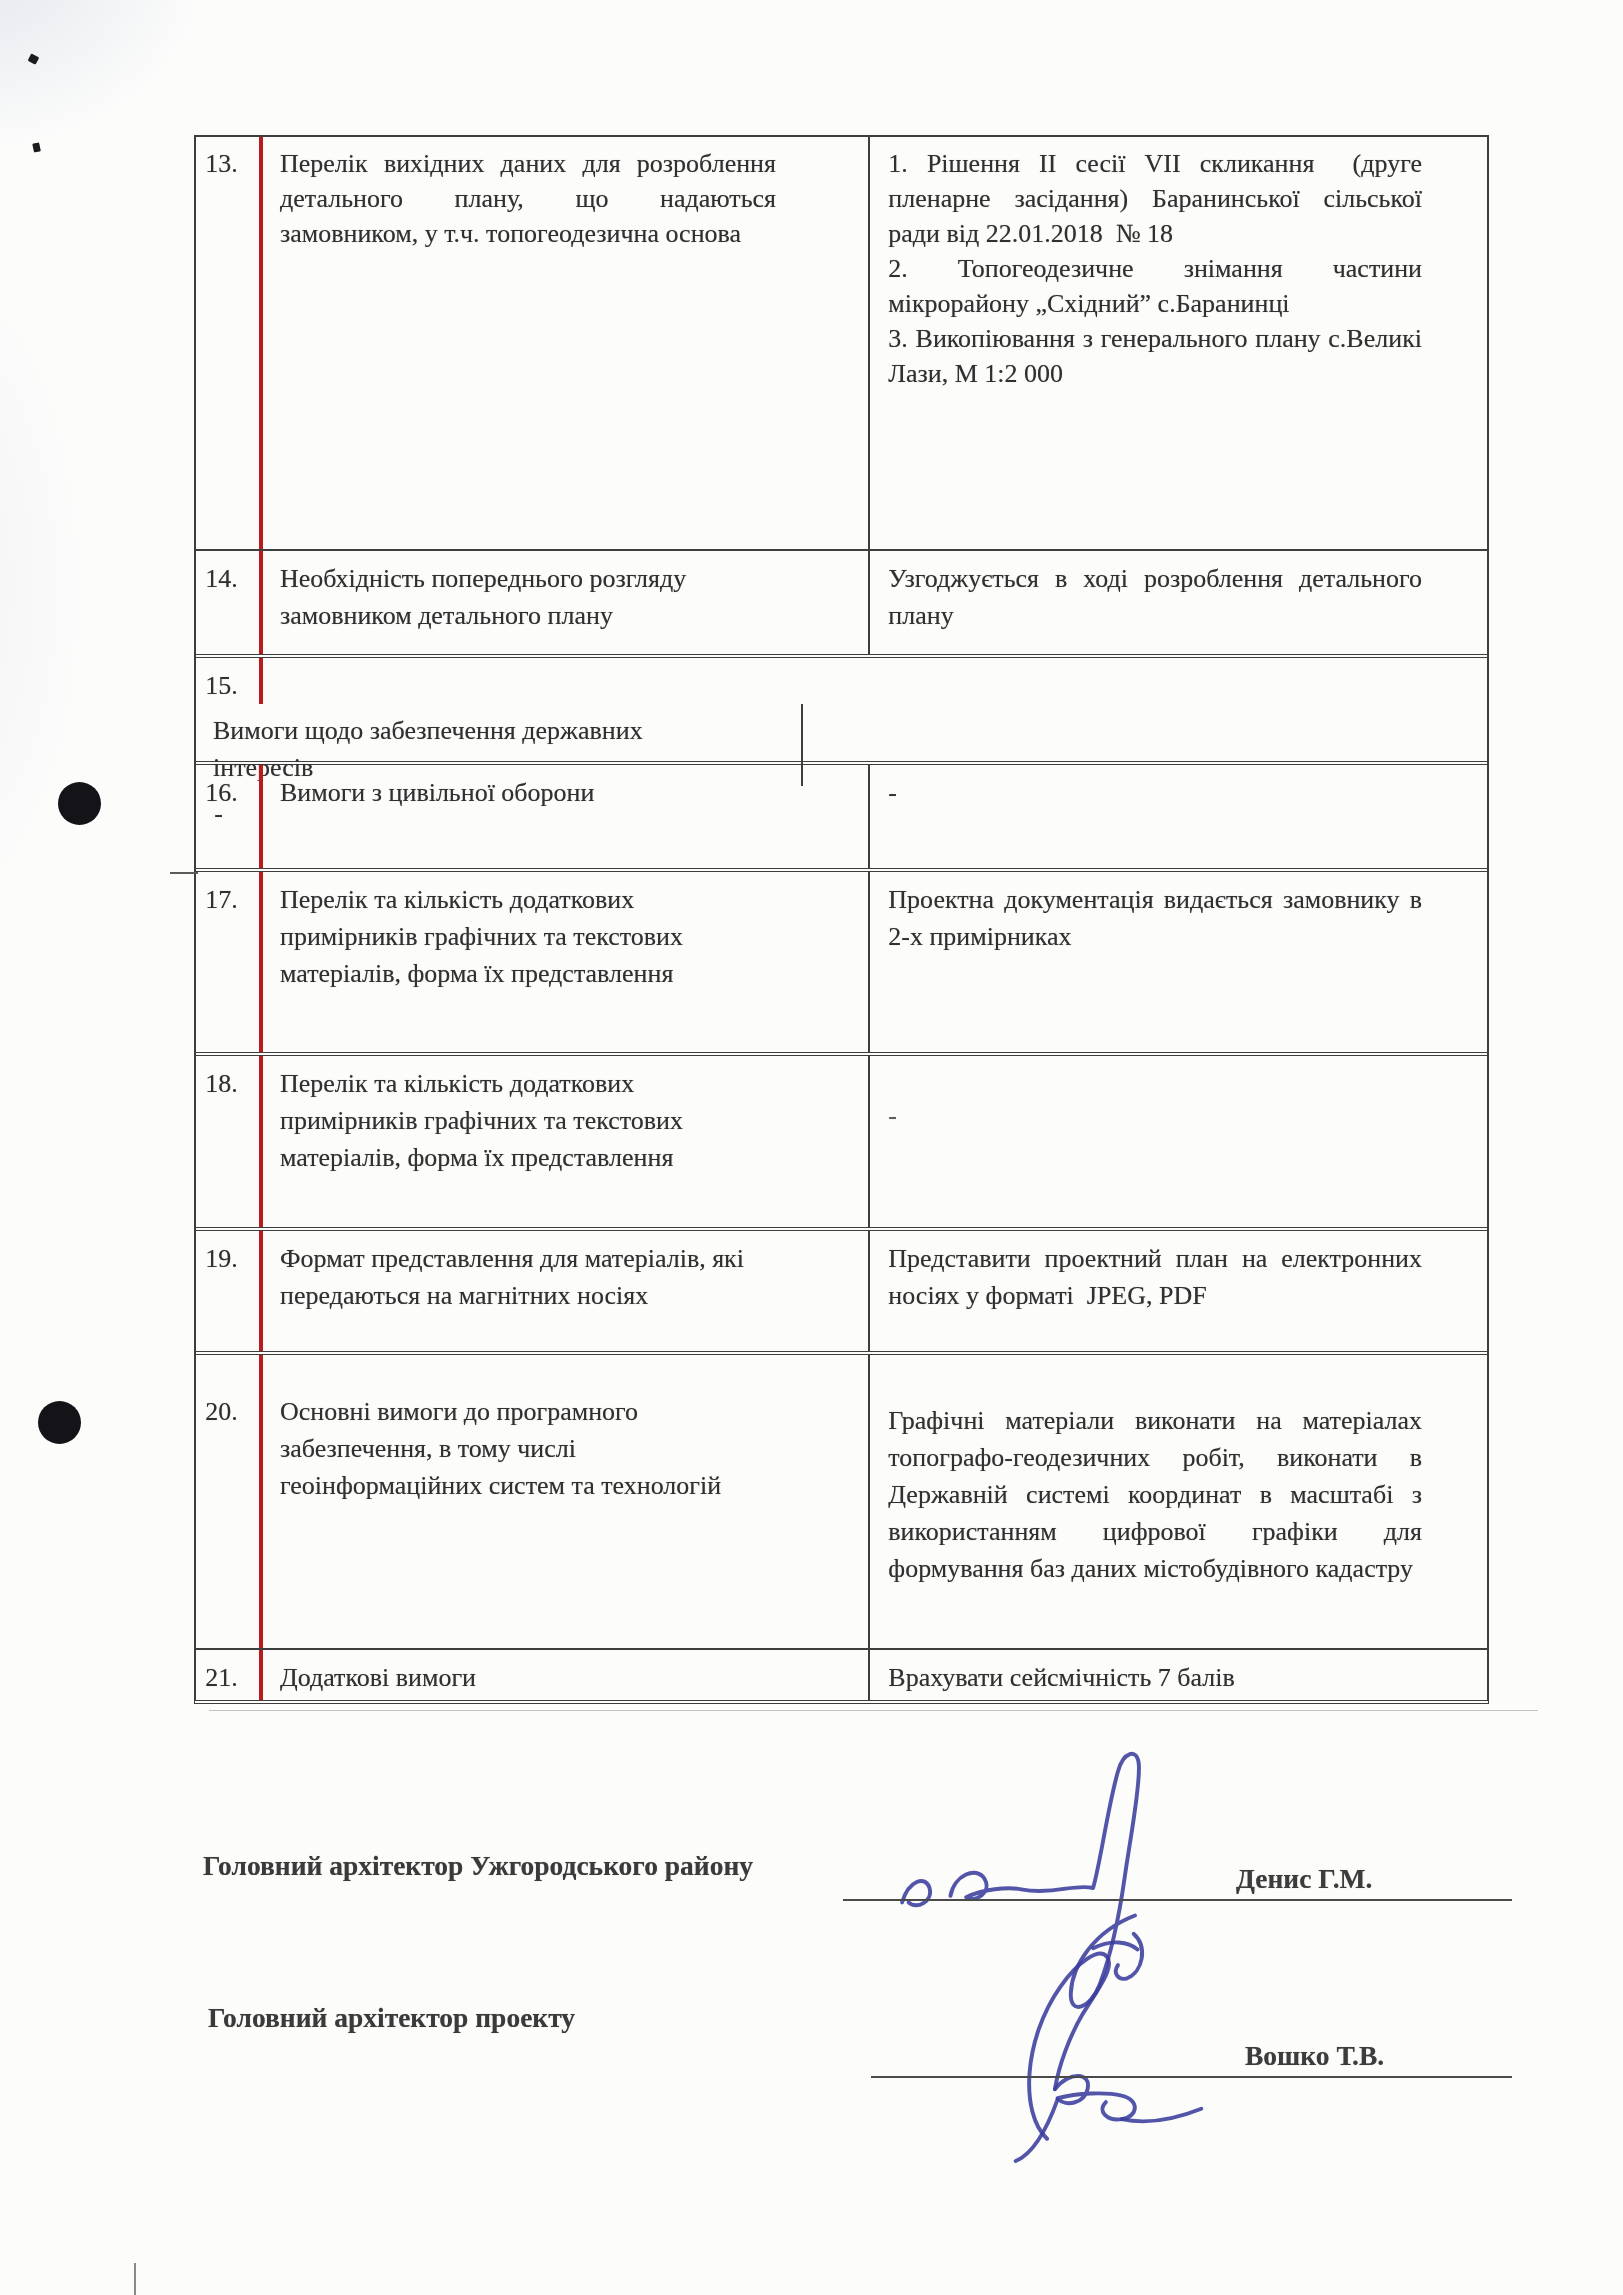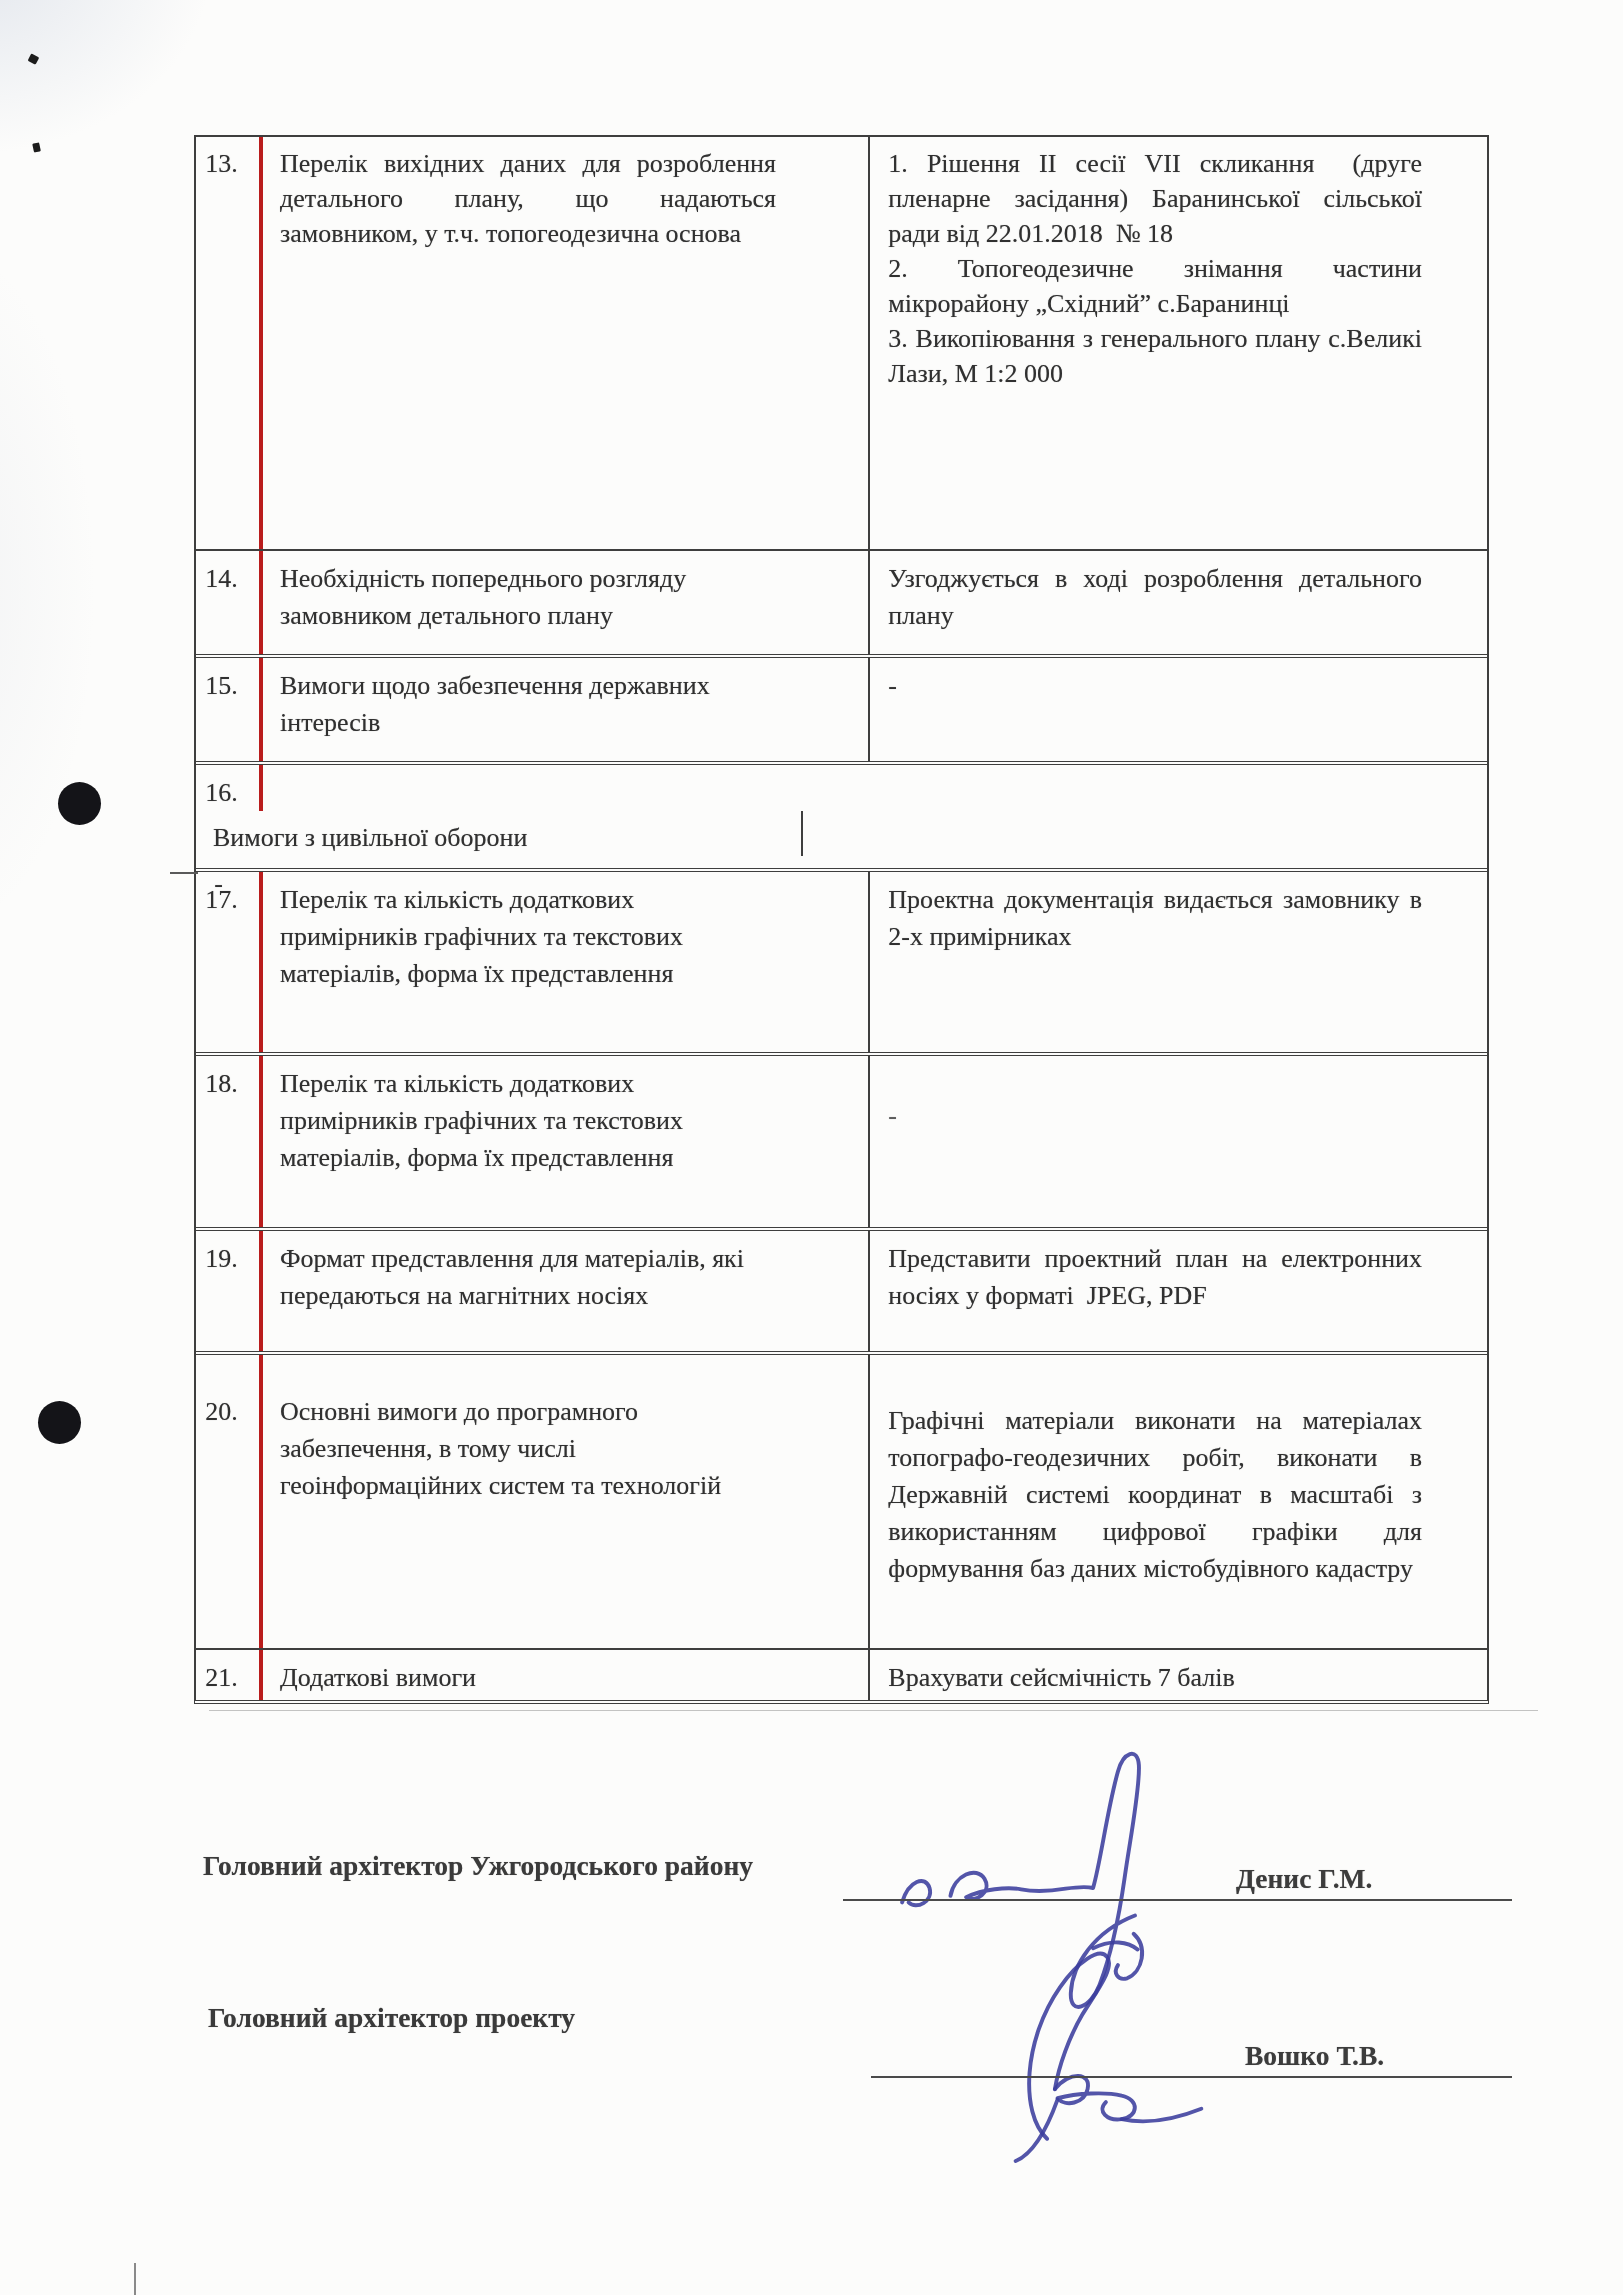--- a/index.html
+++ b/index.html
@@ -33,22 +33,22 @@
     border:2px solid #3e3e3e;border-bottom:4.6px double #3e3e3e;
     box-sizing:border-box;
     text-shadow:0 0 0.8px rgba(70,70,70,.55);
   }
   .row{display:flex;box-sizing:content-box;}
   .row + .row{border-top:2px solid #3e3e3e;}
   .row:nth-child(3),.row:nth-child(4),.row:nth-child(5),
   .row:nth-child(6),.row:nth-child(7),.row:nth-child(8){border-top:4.6px double #3e3e3e;}
   .row:nth-child(1){height:412px;}
   .row:nth-child(2){height:103px;}
-  .row:nth-child(3){height:103px;}
-  .row:nth-child(4){height:103px;flex-direction:column;}
+  .row:nth-child(3){height:103px;flex-direction:column;}
+  .row:nth-child(4){height:103px;}
   .row:nth-child(5){height:180px;}
   .row:nth-child(6){height:171px;}
   .row:nth-child(7){height:120px;}
   .row:nth-child(8){height:293px;}
   .row:nth-child(9){height:50px;}
   .cell{box-sizing:border-box;font-size:26px;line-height:37px;}
   .row:nth-child(1) .cell{line-height:35px;}
   .c-num{width:67px;border-right:4px solid #b91c1c;padding:8.5px 0 0 9.2px;}
   .c-left{width:607px;border-right:2px solid #3e3e3e;padding:8.5px 92px 0 17px;}
   .c-right{flex:1;padding:8.5px 65px 0 18.3px;}

